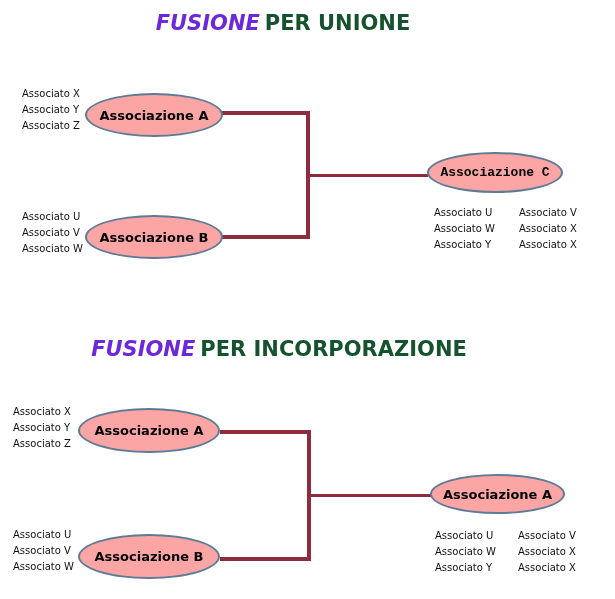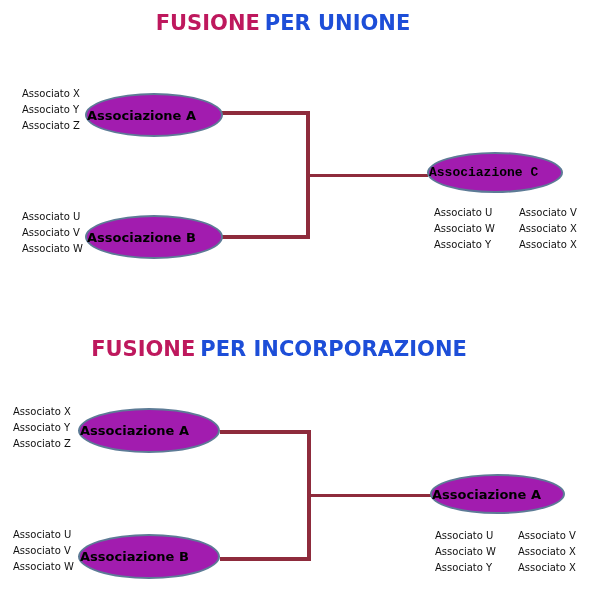--- a/index.html
+++ b/index.html
@@ -11,29 +11,30 @@
     overflow:hidden;
   }
   .title {
     position:absolute;
     transform:translateX(-50%);
     font-weight:bold;
     font-size:21px;
     letter-spacing:0px;
     white-space:nowrap;
   }
-  .title .w1 { color:#be185d; }
-  .title .w2 { color:#1d4ed8; margin-left:5px; }
+  .title .w1 { color:#6d28d9;font-style:italic; }
+  .title .w2 { color:#14532d; margin-left:5px; }
   .node {
     position:absolute;
     border:2px solid #5D7B96;
     border-radius:50%;
-    background:#a21caf;
+    background:#fca5a5;
     display:flex;
     align-items:center;
+    justify-content:center;
     font-weight:bold;
     font-size:13px;
     color:#000000;
     white-space:nowrap;
     z-index:2;
     box-sizing:border-box;
   }
   .members {
     position:absolute;
     font-size:10px;

